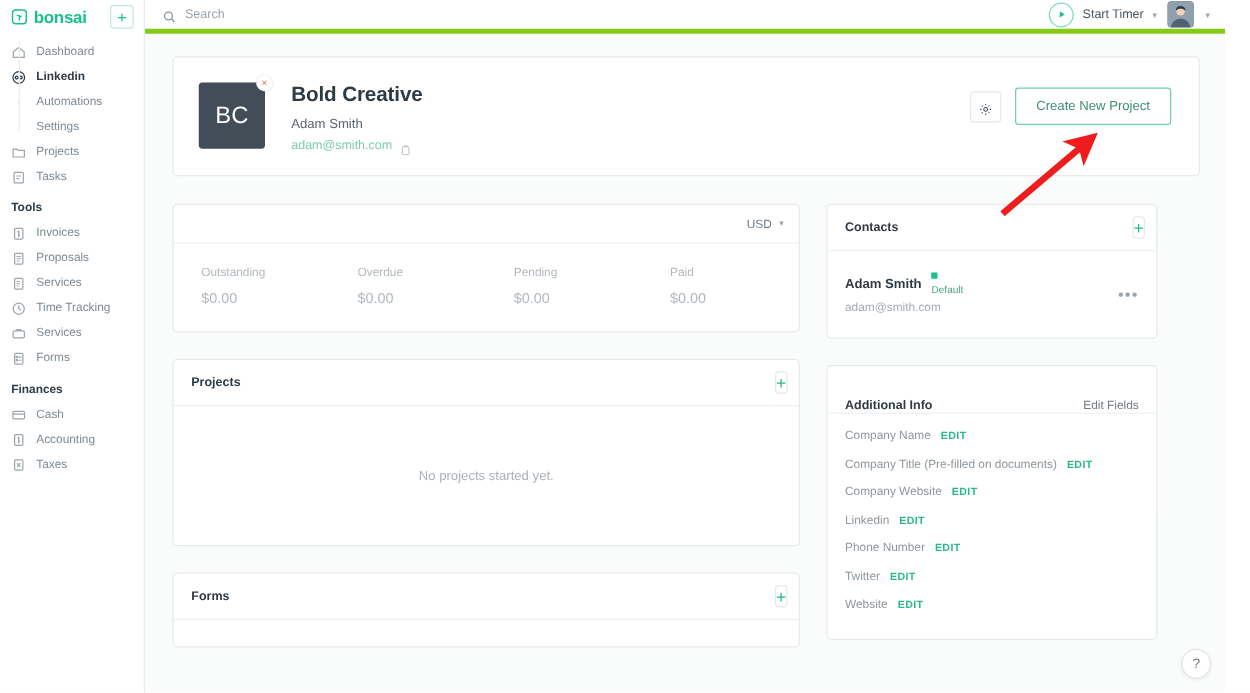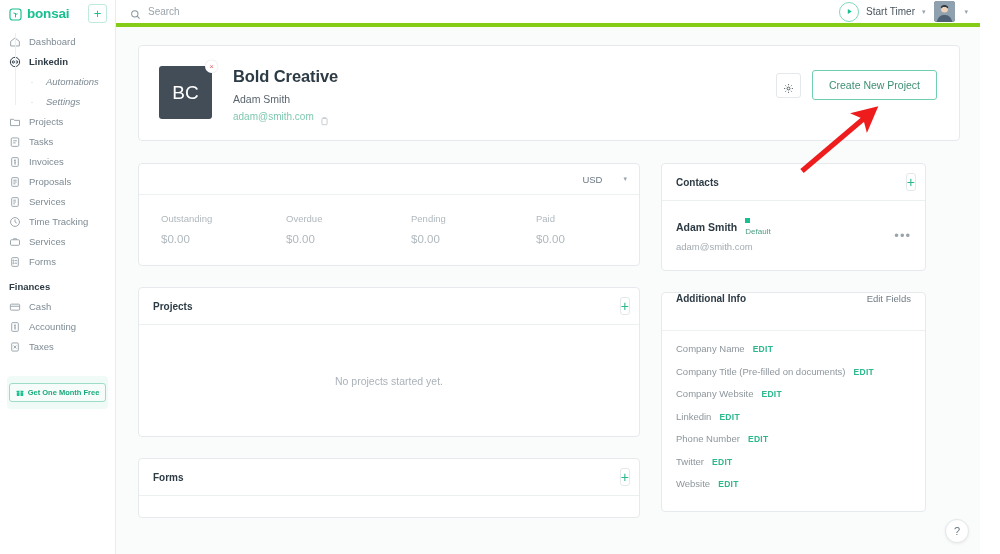--- a/index.html
+++ b/index.html
@@ -34,21 +34,21 @@
   }
   .nav { padding-top: 5px; }
   .nav-item {
     display: flex; align-items: center; gap: 8px;
     height: 19px; padding: 0 8px 0 9px; margin-bottom: 1px;
     font-size: 9.5px; color: #7d8a93; cursor: pointer; white-space: nowrap;
   }
   .nav-item .ico { width: 12px; height: 12px; flex: 0 0 12px; color: #9aa5ac; display:block; }
   .nav-item.active { color: #2d3b45; font-weight: bold; }
   .nav-item.active .ico { color: #2d3b45; }
-  .nav-sub { padding-left: 26px; font-style: italic; }
+  .nav-sub { padding-left: 9px; }
   .nav-sub .dot {
     width: 12px; flex: 0 0 12px; text-align: center; color: #c3cacf; font-size: 9px;
   }
   .nav-group {
     font-size: 9.5px; font-weight: bold; color: #2d3b45;
     padding: 9px 8px 5px 9px;
   }
   .sidebar-divider {
     position: absolute; left: 15px; top: 33px; width: 1px; height: 72px;
     background: #ebeef0;
@@ -140,21 +140,21 @@
   .columns { display: flex; gap: 21px; }
   .col-left { width: 502px; flex: 0 0 502px; }
   .col-right { width: 265px; flex: 0 0 265px; }
 
   
   .stats-card { margin-bottom: 21px; }
   .stats-head {
     height: 31px; border-bottom: 1px solid #edf0f1; display: flex;
     align-items: center; justify-content: flex-end; padding: 0 12px;
   }
-  .currency { font-size: 9.5px; color: #6d7882; display: flex; align-items: center; gap: 21px; cursor: pointer; }
+  .currency { font-size: 9.5px; color: #6d7882; display: flex; align-items: center; gap: 6px; cursor: pointer; }
   .stats-body { display: flex; padding: 18px 0 20px 0; }
   .stat { flex: 1; padding-left: 22px; }
   .stat-label { font-size: 9.5px; color: #b0b8bd; }
   .stat-value { font-size: 11.5px; color: #b0b8bd; margin-top: 9px; }
 
   
   .panel-head {
     height: 37px; border-bottom: 1px solid #edf0f1; display: flex;
     align-items: center; padding: 0 9px 0 14px;
   }
@@ -179,21 +179,21 @@
   .contact-name { font-size: 10.5px; font-weight: bold; color: #2d3b45; }
   .badge { display: flex; align-items: flex-start; gap: 4px; flex-direction: column; }
   .badge-square { width: 5px; height: 5px; background: #18c08f; }
   .badge-text { font-size: 8px; color: #4c9d83; }
   .contact-email { font-size: 9.5px; color: #a3abb1; margin-top: 5px; }
   .dots { margin-left: auto; color: #9aa4ab; font-size: 13px; letter-spacing: 1px; cursor: pointer; }
 
   
   .info-head {
     height: 38px; border-bottom: 1px solid #edf0f1; display: flex;
-    align-items: flex-start; padding: 0 14px;
+    align-items: flex-end; padding: 0 14px;
   }
   .edit-fields { margin-left: auto; font-size: 9.5px; color: #707b84; cursor: pointer; }
   .info-body { padding: 12px 14px 10px 14px; }
   .info-row { display: flex; align-items: baseline; gap: 8px; margin-bottom: 11.5px; }
   .info-label { font-size: 9.5px; color: #8d969c; }
   .info-edit { font-size: 8.5px; font-weight: bold; color: #2bb88c; letter-spacing: .3px; cursor: pointer; }
 
   
   .help-btn {
     position: absolute; right: 11px; bottom: 11px; width: 24px; height: 24px;
@@ -261,20 +261,21 @@
       <div class="nav-item">
         <span class="ico">
           <svg viewBox="0 0 16 16" fill="none" stroke="currentColor" stroke-width="1.3">
               <rect x="3" y="2.6" width="10" height="11.2" rx="1.4"></rect>
               <path d="M5.6 6.4h4.8M5.6 9.2h3.2"></path>
             </svg>
         </span>
         <span>Tasks</span>
       </div>
 
+      <div class="nav-group">Tools</div>
       <div class="nav-item">
         <span class="ico">
           <svg viewBox="0 0 16 16" fill="none" stroke="currentColor" stroke-width="1.3">
               <rect x="3.6" y="2.2" width="8.8" height="11.6" rx="1.2"></rect>
               <path d="M8 4.4v7.2M6.6 6.1h2.2M7.2 9.2h2"></path>
             </svg>
         </span>
         <span>Invoices</span>
       </div>
       <div class="nav-item">
@@ -349,34 +350,20 @@
         <span class="ico">
           <svg viewBox="0 0 16 16" fill="none" stroke="currentColor" stroke-width="1.3">
               <rect x="3.6" y="2.6" width="8.8" height="10.8" rx="1.2"></rect>
               <path d="M6.2 6l3.6 4M9.8 6l-3.6 4"></path>
             </svg>
         </span>
         <span>Taxes</span>
       </div>
     </nav>
 
-    <div class="promo-wrap">
-      <div class="promo">
-        <div class="promo-btn">
-          <span class="gift">
-            <svg viewBox="0 0 16 16" fill="currentColor">
-                <rect x="1.6" y="6.4" width="12.8" height="7.6" rx="1"></rect>
-                <rect x="1" y="3.4" width="14" height="3" rx="0.8"></rect>
-                <rect x="7" y="3" width="2" height="11" fill="#f6fcfa"></rect>
-              </svg>
-          </span>
-          <span>Get One Month Free</span>
-        </div>
-      </div>
-    </div>
   </aside>
 
   <section class="main">
 
     <header class="topbar">
       <div class="search">
         <span class="ico">
           <svg viewBox="0 0 16 16" fill="none" stroke="currentColor" stroke-width="1.5">
               <circle cx="7" cy="7" r="4.6"></circle>
               <path d="M10.5 10.5l3.4 3.4"></path>

